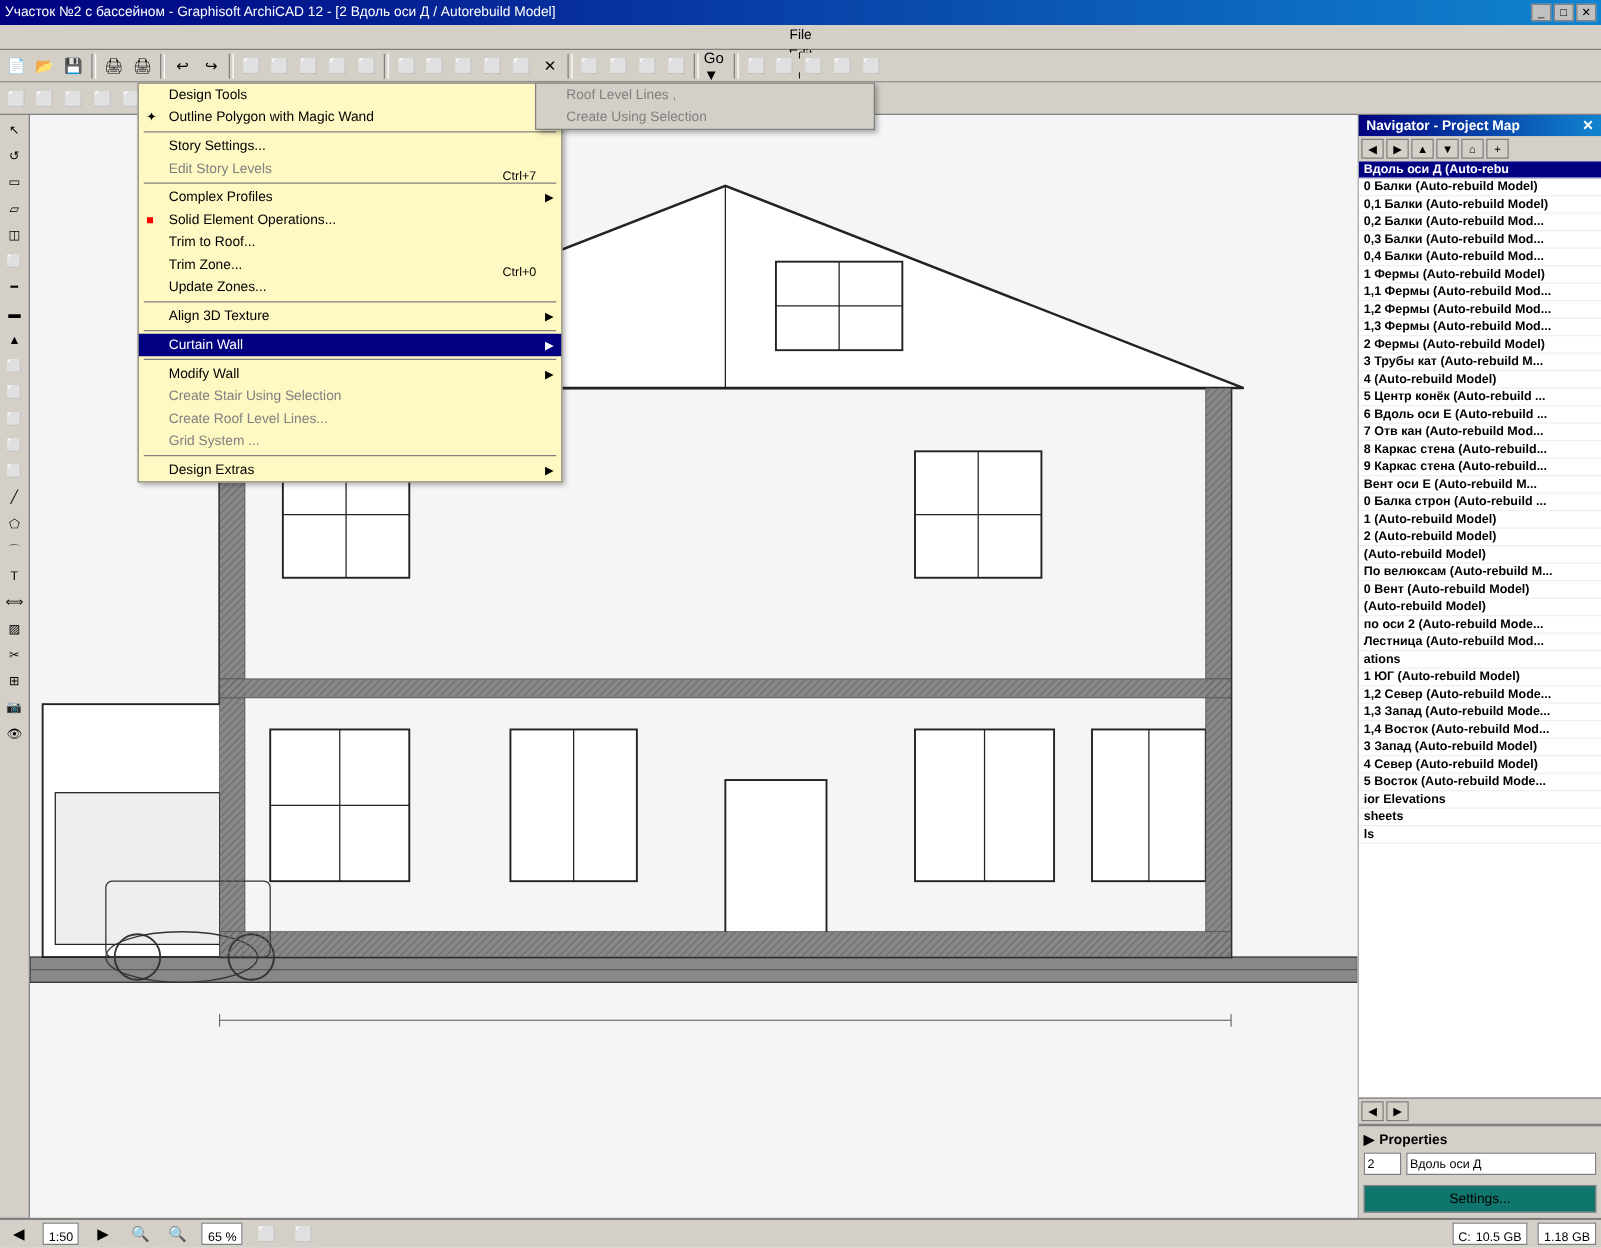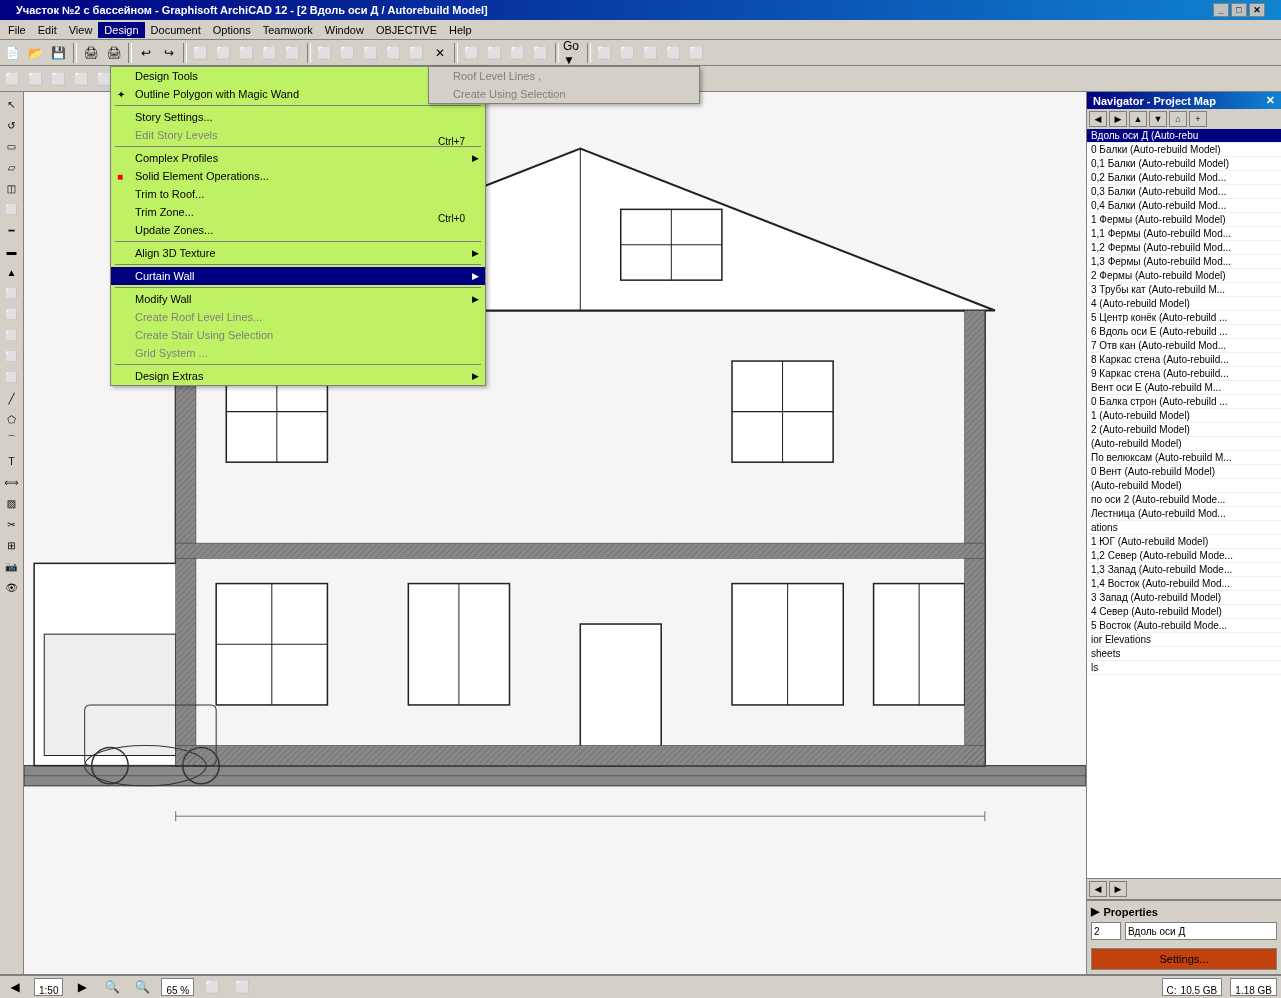--- a/index.html
+++ b/index.html
@@ -15,23 +15,23 @@
 
     
     #title-bar {
       width: 100%;
       height: 20px;
       background: linear-gradient(to right, #000080, #1084d0);
       color: white;
       display: flex;
       align-items: center;
       justify-content: space-between;
-      padding: 0 16px;
+      padding: 0 4px;
       font-size: 11px;
-      font-weight: bold;
+      font-weight: normal;
     }
     #title-bar-buttons {
       display: flex;
       gap: 2px;
     }
     .title-btn {
       width: 16px;
       height: 14px;
       background: #c0c0c0;
       border: 1px solid #808080;
@@ -45,20 +45,21 @@
 
     
     #menu-bar {
       width: 100%;
       height: 20px;
       background: #d4d0c8;
       display: flex;
       align-items: center;
       border-bottom: 1px solid #808080;
       padding: 0 2px;
+      flex-direction: column;
     }
     .menu-item {
       padding: 2px 6px;
       cursor: pointer;
       font-size: 11px;
       color: #000;
       white-space: nowrap;
     }
     .menu-item:hover, .menu-item.active {
       background: #000080;
@@ -177,20 +178,21 @@
       background: white;
       font-size: 10px;
     }
     .nav-item {
       padding: 1px 4px;
       cursor: pointer;
       white-space: nowrap;
       overflow: hidden;
       text-overflow: ellipsis;
       border-bottom: 1px solid #f0f0f0;
+      font-weight: bold;
     }
     .nav-item.selected {
       background: #000080;
       color: white;
     }
 
     
     #properties-panel {
       background: #d4d0c8;
       border-top: 2px solid #808080;
@@ -214,21 +216,21 @@
       flex: 1;
       height: 18px;
       border: 1px solid #808080;
       background: white;
       font-size: 10px;
       padding: 0 2px;
     }
     #settings-btn {
       width: 100%;
       height: 22px;
-      background: #c2410c;
+      background: #0f766e;
       border: 1px solid #808080;
       font-size: 11px;
       cursor: pointer;
       margin-top: 4px;
     }
 
     
     #status-bar {
       width: 100%;
       height: 24px;
@@ -247,22 +249,22 @@
       padding: 6px 4px;
       height: 18px;
       background: white;
     }
 
     
     #design-menu {
       position: absolute;
       top: 66px;
       left: 110px;
-      width: 376px;
-      background: #bef264;
+      width: 340px;
+      background: #fef9c3;
       border: 1px solid #808080;
       box-shadow: 2px 2px 4px rgba(0,0,0,0.3);
       z-index: 1000;
     }
     .dm-item {
       display: flex;
       align-items: center;
       padding: 3px 8px 3px 24px;
       cursor: pointer;
       font-size: 11px;
@@ -679,24 +681,24 @@
   </div>
   <div class="dm-separator"></div>
   <div class="dm-item hovered" style="background:#000080;color:white;">
     Curtain Wall<span class="dm-arrow" style="color:white;">▶</span>
   </div>
   <div class="dm-separator"></div>
   <div class="dm-item">
     Modify Wall<span class="dm-arrow">▶</span>
   </div>
   <div class="dm-item disabled">
+    Create Stair Using Selection
+  </div>
+  <div class="dm-item disabled">
     Create Roof Level Lines...
-  </div>
-  <div class="dm-item disabled">
-    Create Stair Using Selection
   </div>
   <div class="dm-item disabled">
     Grid System ...
   </div>
   <div class="dm-separator"></div>
   <div class="dm-item">
     Design Extras<span class="dm-arrow">▶</span>
   </div>
 </div>
 

